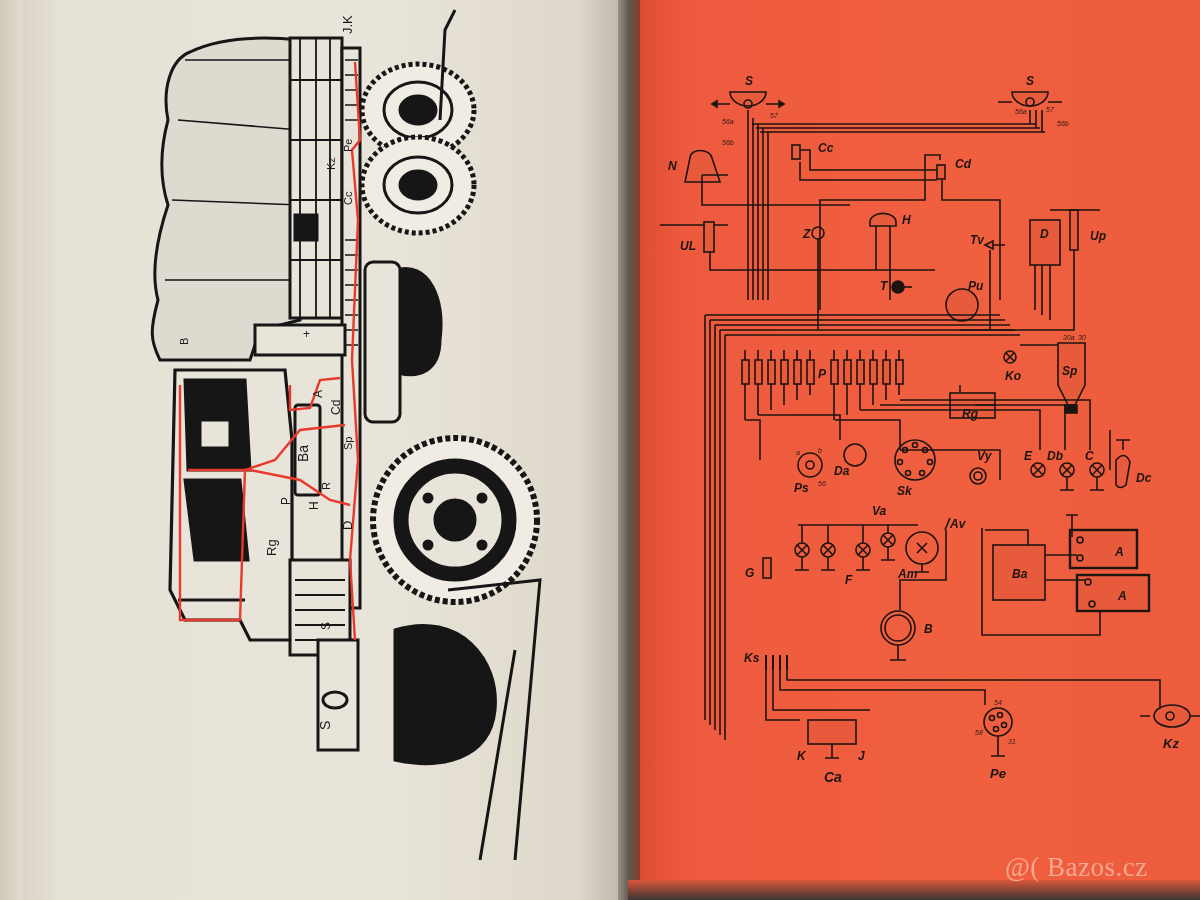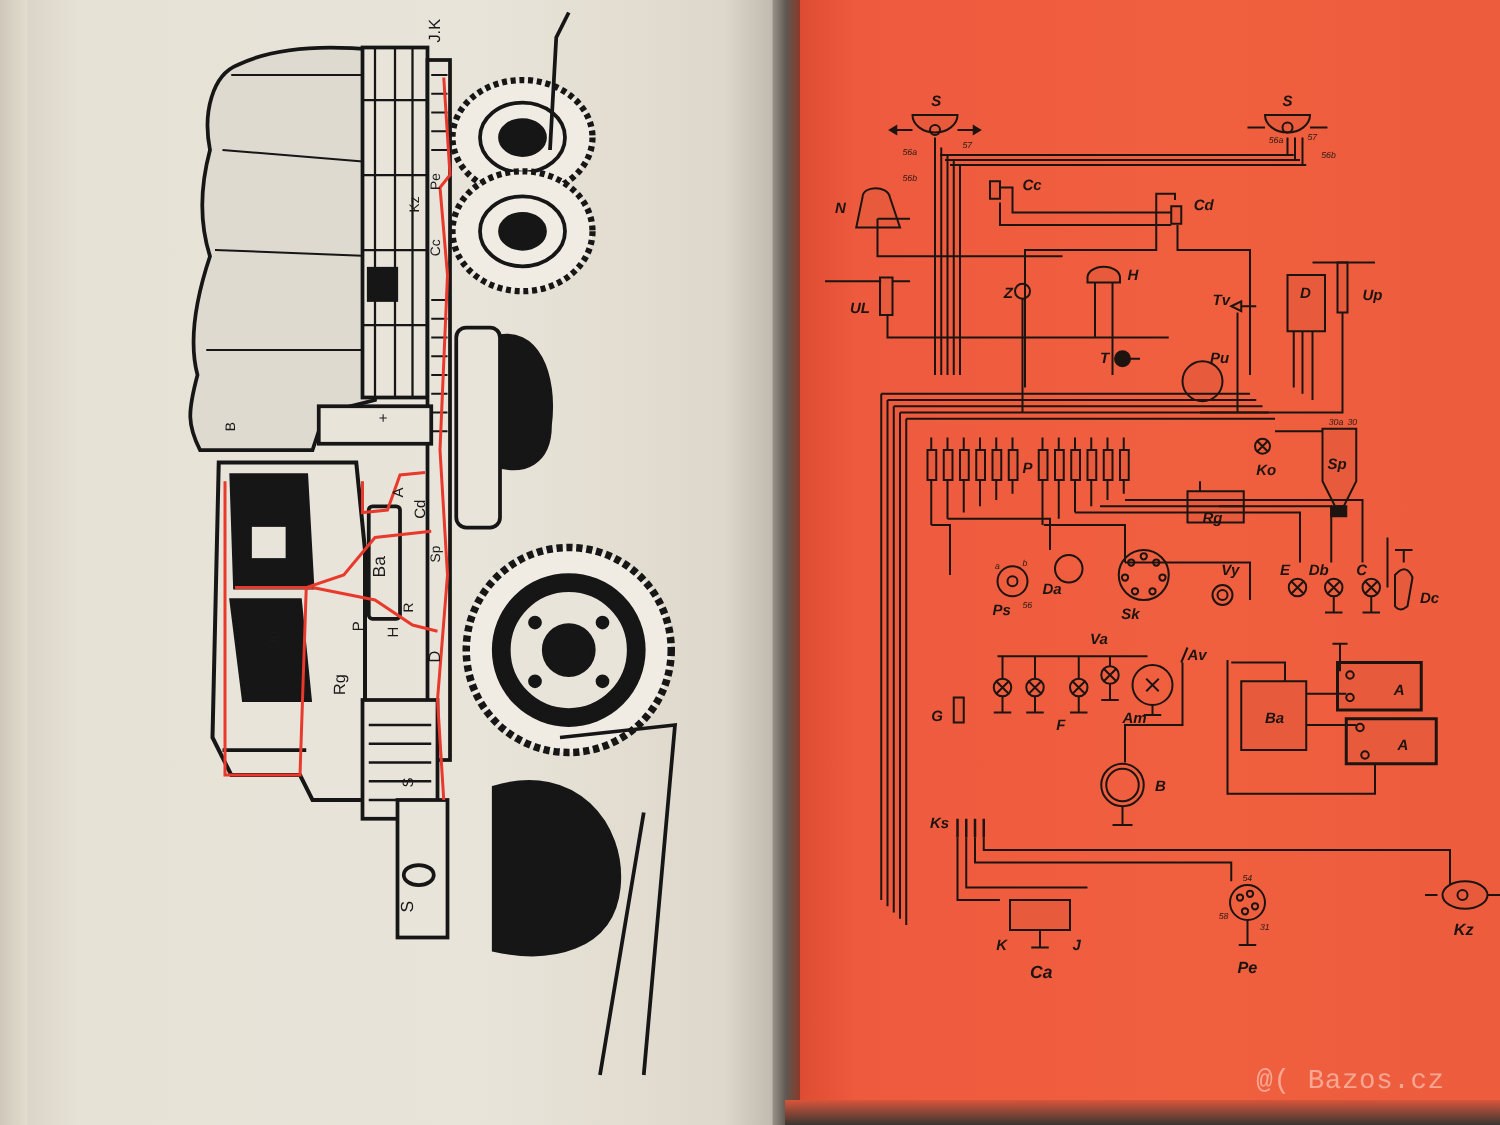--- a/index.html
+++ b/index.html
@@ -7,21 +7,21 @@
   .scene{position:absolute;left:0;top:0;width:1200px;height:900px;}
   .left-page{position:absolute;left:14px;top:0;width:614px;height:900px;background:linear-gradient(90deg,#d8d2c6 0%,#e7e2d6 8%,#e9e4d9 60%,#ded8cc 92%,#b9b2a6 100%);border-radius:0 0 0 6px;}
   .left-edge{position:absolute;left:0;top:0;width:22px;height:900px;background:linear-gradient(90deg,#cfc8ba,#e2dccf);}
   .gutter{position:absolute;left:618px;top:0;width:22px;height:900px;background:linear-gradient(90deg,#9a938a,#5e5750 50%,#8a3a2a);}
   .right-page{position:absolute;left:628px;top:0;width:572px;height:900px;background:linear-gradient(90deg,#d9482f 0%,#ee5a3e 10%,#f0603f 60%,#ec5c3d 100%);}
   .right-bottom{position:absolute;left:628px;top:880px;width:572px;height:20px;background:linear-gradient(180deg,#d9553a,#3a3632);}
   svg{position:absolute;left:0;top:0;}
   .lbl{font-family:"Liberation Sans",sans-serif;font-weight:bold;font-style:italic;fill:#1d1410;}
   .lbl-sm{font-family:"Liberation Sans",sans-serif;font-style:italic;fill:#2a1a14;}
   .truck-lbl{font-family:"Liberation Sans",sans-serif;fill:#1a1a1a;}
-  .watermark{position:absolute;left:1005px;top:852px;font-size:22px;color:rgba(255,225,215,0.55);font-family:Liberation Mono, monospace;letter-spacing:0.5px;}
+  .watermark{position:absolute;left:1005px;top:852px;font-size:27px;color:rgba(255,225,215,0.55);font-family:Liberation Serif, serif;letter-spacing:0.5px;}
 </style>
 </head>
 <body>
 
 <div class="scene">
   <div class="left-page"></div>
   <div class="left-edge"></div>
   <div class="right-page"></div>
   <div class="gutter"></div>
   <div class="right-bottom"></div>

